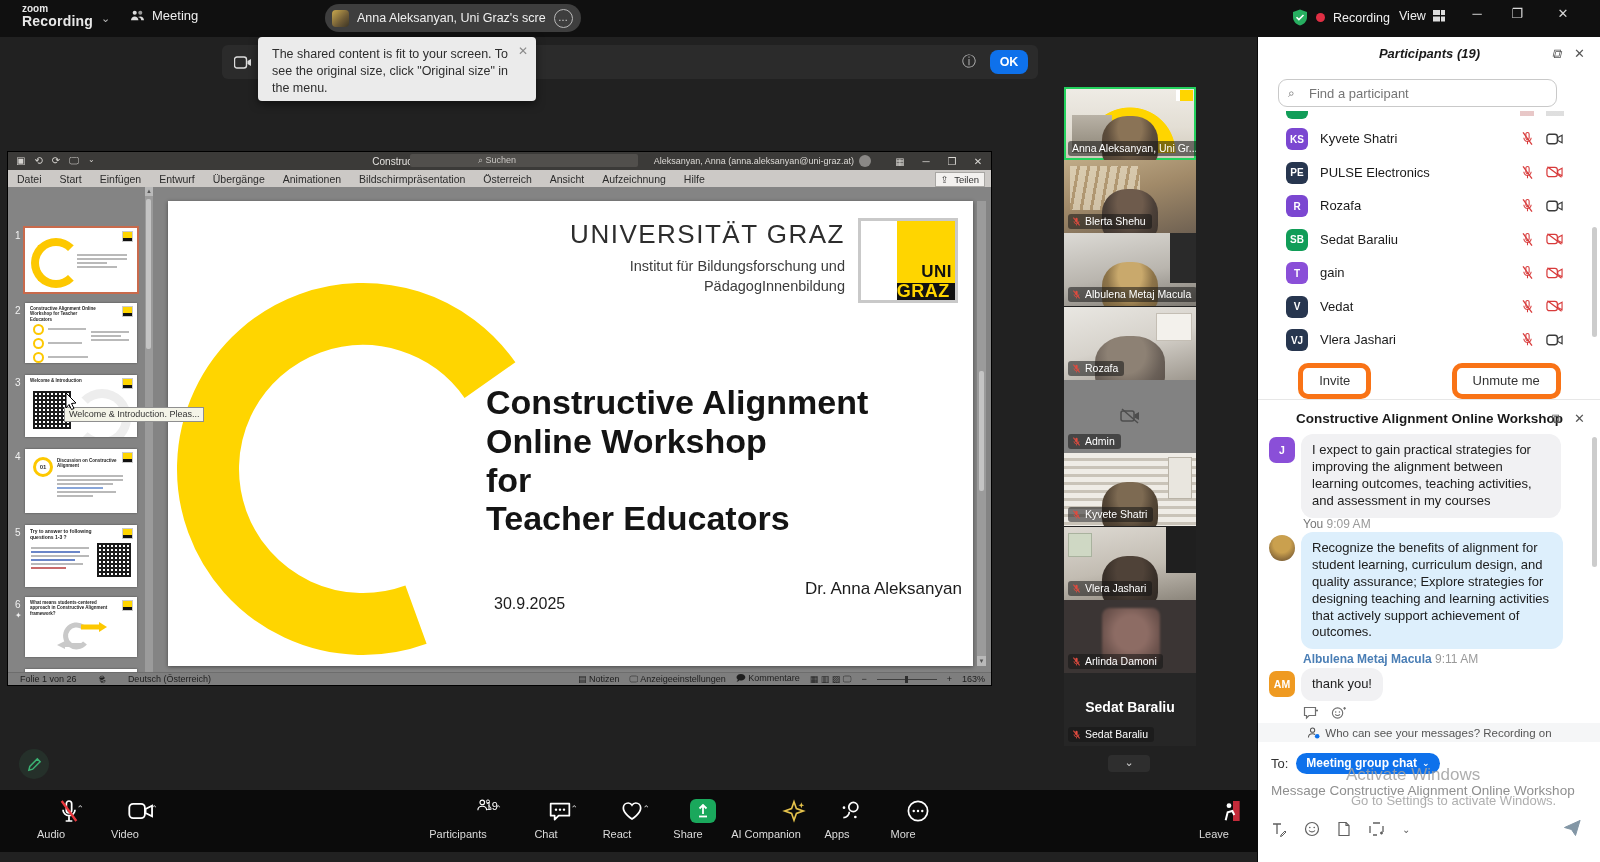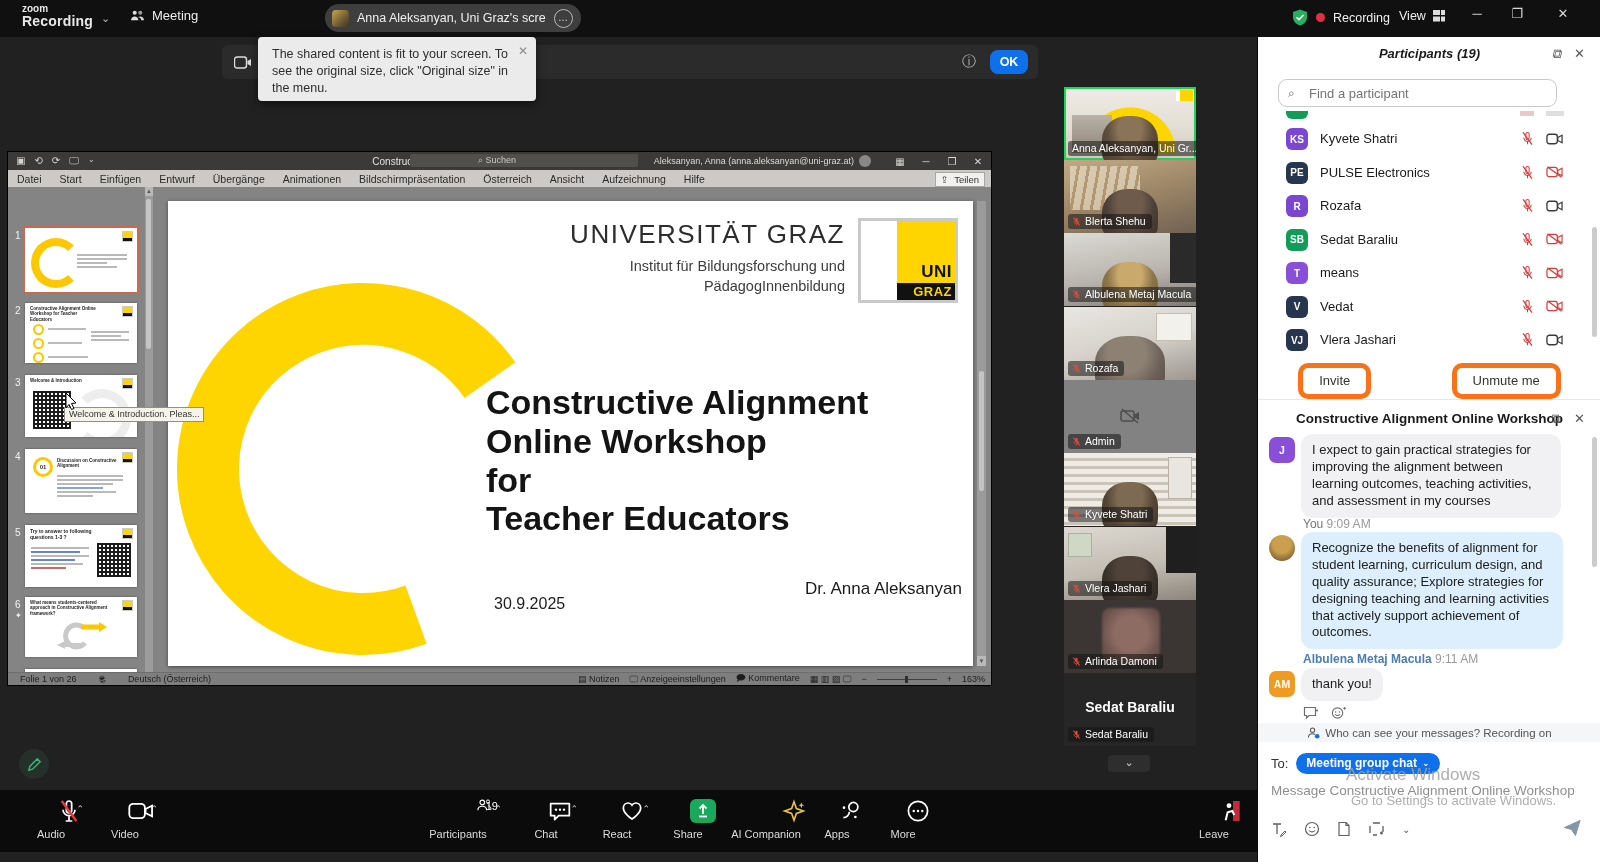--- a/index.html
+++ b/index.html
@@ -53,21 +53,21 @@
   .scrollv .th{position:absolute;left:1px;width:5px;background:#c4c4c4;border-radius:2px;}
   
   .canvas{left:160px;top:49px;width:805px;height:465px;background:#fff;box-shadow:0 1px 4px rgba(0,0,0,.45);overflow:hidden;}
   .uni-h{position:absolute;right:128px;top:18px;text-align:right;color:#2d2d2d;}
   .uni-h .big{font-size:26px;letter-spacing:1.5px;font-weight:400;}
   .uni-h .sub{font-size:14.5px;color:#3c3c3c;margin-top:7px;line-height:1.35;}
   .uni-logo{position:absolute;right:15px;top:17px;width:100px;height:85px;background:#fff;border:3px solid #c9c9c9;box-sizing:border-box;display:flex;}
   .uni-logo .lft{width:38%;background:#fff;}
   .uni-logo .rgt{width:62%;background:#ffd500;position:relative;}
   .uni-logo .uni{position:absolute;right:3px;bottom:18px;font-weight:bold;font-size:17px;letter-spacing:.5px;color:#111;}
-  .uni-logo .bar{position:absolute;left:0;bottom:0;width:100%;height:17px;background:#111;color:#ffd500;font-weight:bold;font-size:13px;text-align:right;padding-right:3px;box-sizing:border-box;line-height:17px;letter-spacing:.5px;}
+  .uni-logo .bar{position:absolute;left:0;bottom:0;width:100%;height:17px;background:#111;color:#ffd500;font-weight:bold;font-size:18px;text-align:left;padding-right:3px;box-sizing:border-box;line-height:17px;letter-spacing:.5px;}
   .stitle{position:absolute;left:318px;top:182px;font-size:34px;font-weight:bold;color:#141414;line-height:1.14;}
   .presenter{position:absolute;left:637px;top:378px;font-size:17px;color:#1c1c1c;}
   .sdate{position:absolute;left:326px;top:394px;font-size:16px;color:#1c1c1c;}
   
   .statusbar{left:0;top:520px;width:983px;height:13px;background:#7e7e7e;color:#1e1e1e;font-size:9px;display:flex;align-items:center;border-top:1px solid #6d6d6d;box-sizing:border-box;}
   .statusbar .lft{display:flex;gap:22px;margin-left:12px;align-items:center;}
   .statusbar .rgt{margin-left:auto;display:flex;gap:10px;margin-right:6px;align-items:center;}
   .slider{width:60px;height:1px;background:#3f3f3f;position:relative;}
   .slider i{position:absolute;left:28px;top:-3px;width:3px;height:7px;background:#2e2e2e;}
   
@@ -672,21 +672,21 @@
         </svg>
         <svg width="17" height="12" viewBox="0 0 18 12">
           <rect x="1" y="1" width="11" height="10" rx="2.5" fill="none" stroke="#d83b3b" stroke-width="1.3"></rect>
           <path d="M12.5 4.5L17 2v8l-4.5-2.5z" fill="none" stroke="#d83b3b" stroke-width="1.2"></path>
           <path d="M1.5 0.5l15 11" stroke="#d83b3b" stroke-width="1.4"></path>
         </svg>
       </span>
   </div>
   <div class="prow" style="top:220px;">
     <span class="avt" style="background-color: rgb(138, 79, 216);">T</span>
-    <span class="pn">means</span>
+    <span class="pn">gain</span>
     <span class="icr">
         <svg width="13" height="15" viewBox="0 0 16 18">
           <rect x="6" y="1.5" width="4" height="9" rx="2" fill="none" stroke="#d83b3b" stroke-width="1.3"></rect>
           <path d="M3.5 8a4.5 4.5 0 0 0 9 0M8 13v3" stroke="#d83b3b" stroke-width="1.3" fill="none"></path>
           <path d="M2.5 1.5l11 15" stroke="#d83b3b" stroke-width="1.6"></path>
         </svg>
         <svg width="17" height="12" viewBox="0 0 18 12">
           <rect x="1" y="1" width="11" height="10" rx="2.5" fill="none" stroke="#d83b3b" stroke-width="1.3"></rect>
           <path d="M12.5 4.5L17 2v8l-4.5-2.5z" fill="none" stroke="#d83b3b" stroke-width="1.2"></path>
           <path d="M1.5 0.5l15 11" stroke="#d83b3b" stroke-width="1.4"></path>

